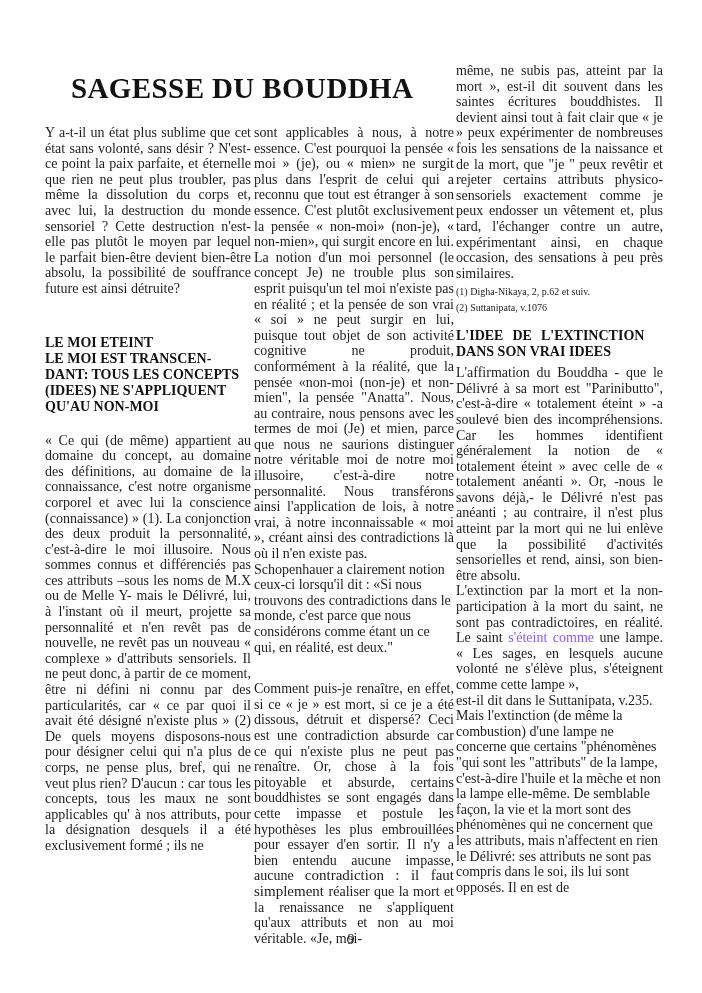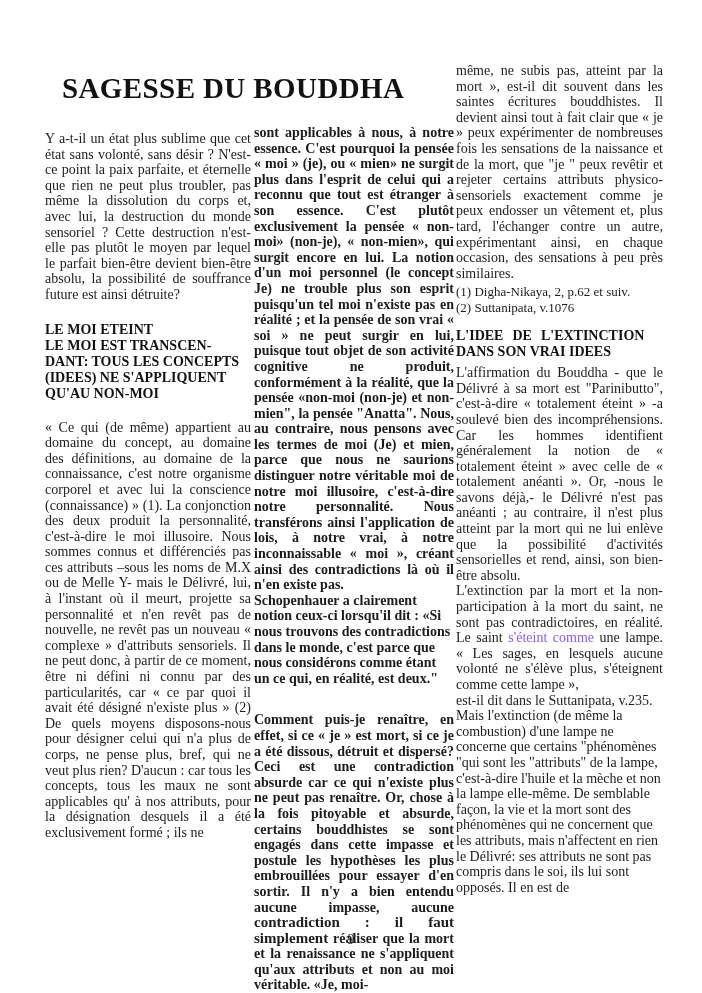--- a/index.html
+++ b/index.html
@@ -8,49 +8,49 @@
     position: relative;
     width: 702px;
     height: 993px;
     background: #ffffff;
     font-family: "Liberation Serif", "DejaVu Serif", serif;
     color: #1c1c1c;
     overflow: hidden;
   }
   .title {
     position: absolute;
-    left: 62px;
+    left: 71px;
     top: 72px;
     font-size: 29px;
     font-weight: bold;
     letter-spacing: 0.4px;
     white-space: nowrap;
     color: #121212;
   }
   .col {
     position: absolute;
     font-size: 14px;
     line-height: 15.6px;
   }
-  .col-1 { left: 45px;  top: 131px; width: 206px; }
-  .col-2 { left: 254px; top: 125px; width: 200px; font-weight: bold; }
+  .col-1 { left: 45px;  top: 125px; width: 206px; }
+  .col-2 { left: 254px; top: 125px; width: 200px; }
   .col-3 { left: 456px; top: 63px;  width: 207px; }
   .para { margin: 0; }
   .justify { text-align: justify; }
   .heading {
     font-weight: bold;
     white-space: pre-line;
     font-size: 14px;
     line-height: 16.2px;
     color: #121212;
   }
-  .col1-heading { margin-top: 19px; margin-bottom: 17px; }
+  .col1-heading { margin-top: 38px; margin-bottom: 17px; }
   .col3-heading { margin-top: 13px; margin-bottom: 5px; }
   .wide-words { word-spacing: 5.5px; }
-  .footnotes { margin-top: 3px; font-size: 13px; line-height: 15.2px; }
+  .footnotes { margin-top: 3px; font-size: 10px; line-height: 15.2px; }
   .small-inline { font-size: 15px; }
   .gap-top { margin-top: 26px; }
   .page-number {
     position: absolute;
     left: 0;
     right: 0;
     top: 932px;
     text-align: center;
     font-size: 14px;
   }

